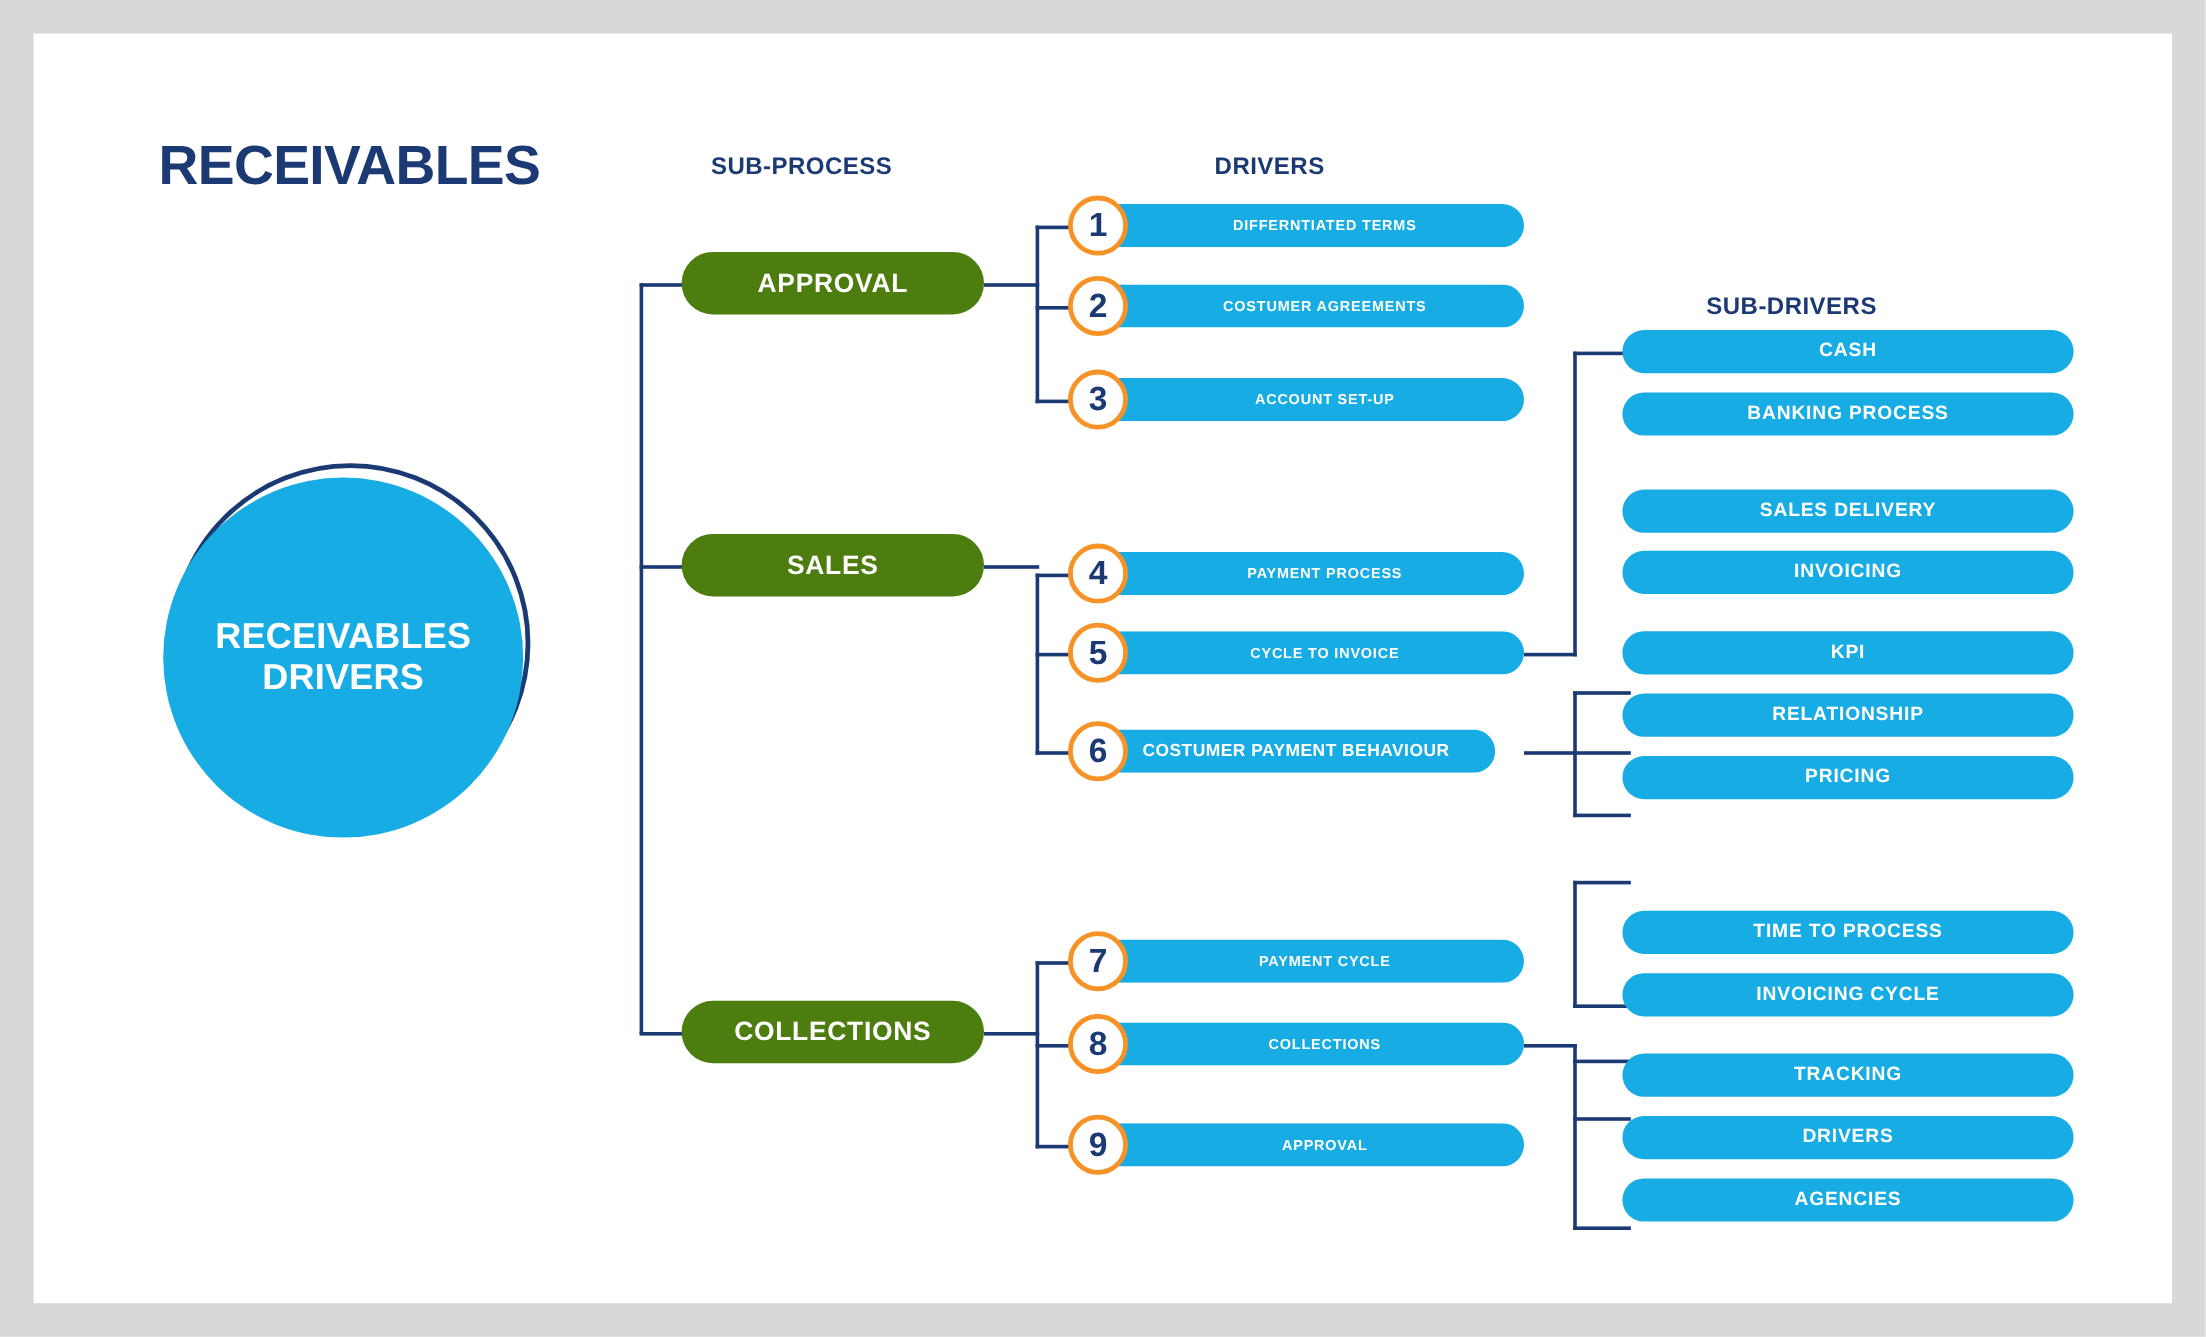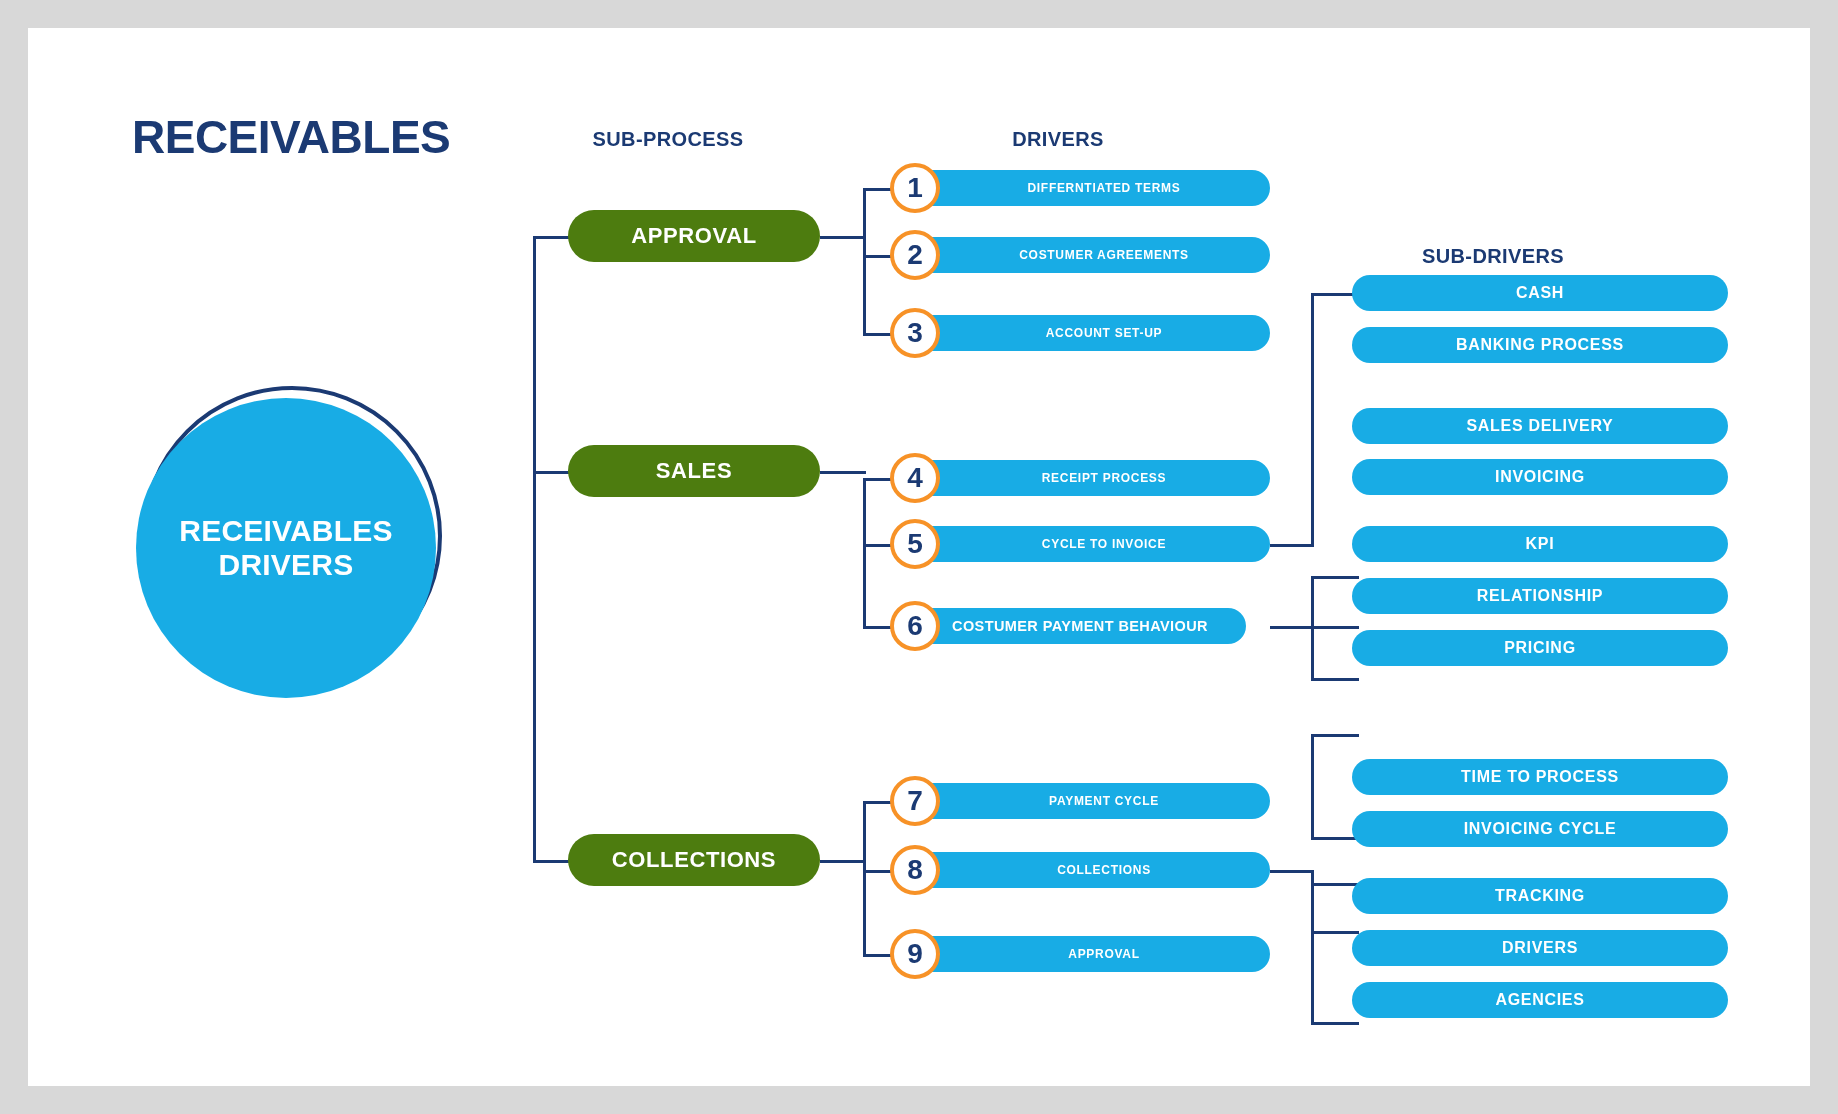--- a/index.html
+++ b/index.html
@@ -228,21 +228,21 @@
   <div class="abs driver" style="left:898px;top:287px;">
     <svg class="driver-shape" viewBox="0 0 344 36" preserveAspectRatio="none">
       <path d="M0,0 L326,0 A18,18 0 0 1 326,36 L0,36 L14,18 Z" fill="#18ace5"></path>
     </svg>
     <div class="driver-label">ACCOUNT SET-UP</div>
   </div>
   <div class="abs driver" style="left:898px;top:432px;">
     <svg class="driver-shape" viewBox="0 0 344 36" preserveAspectRatio="none">
       <path d="M0,0 L326,0 A18,18 0 0 1 326,36 L0,36 L14,18 Z" fill="#18ace5"></path>
     </svg>
-    <div class="driver-label">RECEIPT PROCESS</div>
+    <div class="driver-label">PAYMENT PROCESS</div>
   </div>
   <div class="abs driver" style="left:898px;top:498px;">
     <svg class="driver-shape" viewBox="0 0 344 36" preserveAspectRatio="none">
       <path d="M0,0 L326,0 A18,18 0 0 1 326,36 L0,36 L14,18 Z" fill="#18ace5"></path>
     </svg>
     <div class="driver-label">CYCLE TO INVOICE</div>
   </div>
   <div class="abs driver" style="left:874px;top:580px;">
     <svg class="driver-shape" viewBox="0 0 344 36" preserveAspectRatio="none">
       <path d="M0,0 L326,0 A18,18 0 0 1 326,36 L0,36 L14,18 Z" fill="#18ace5"></path>

